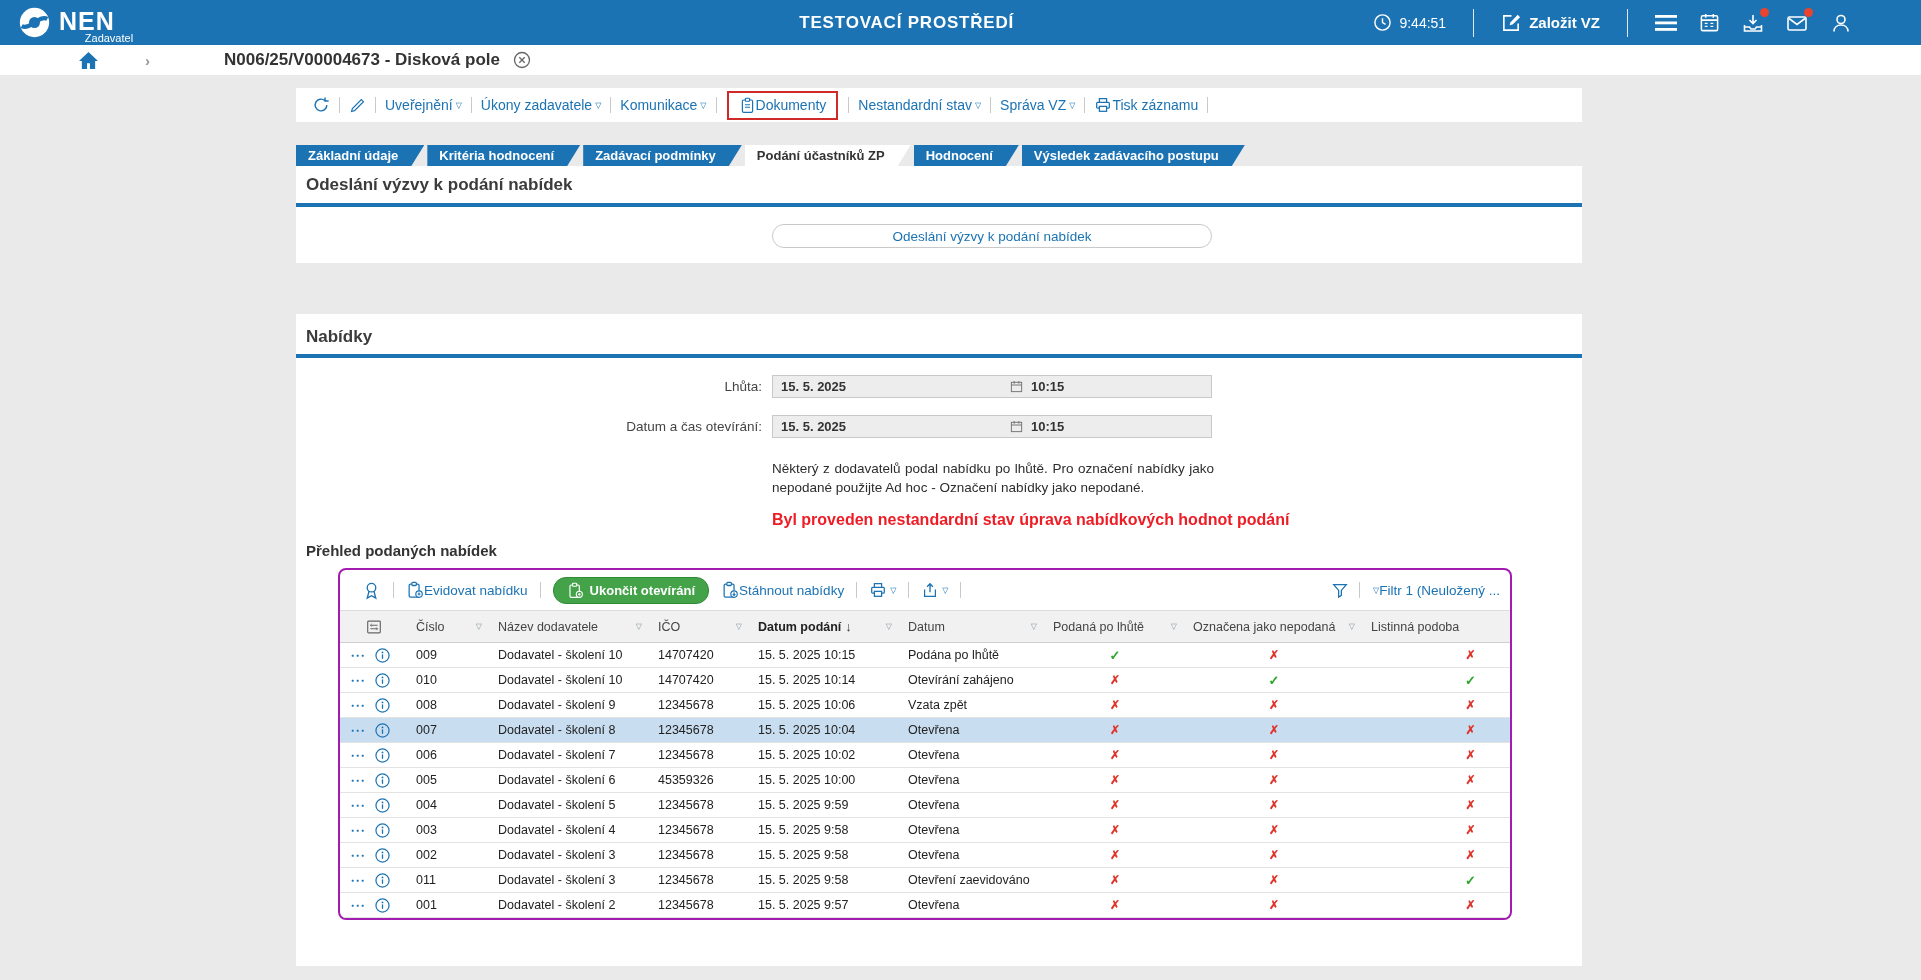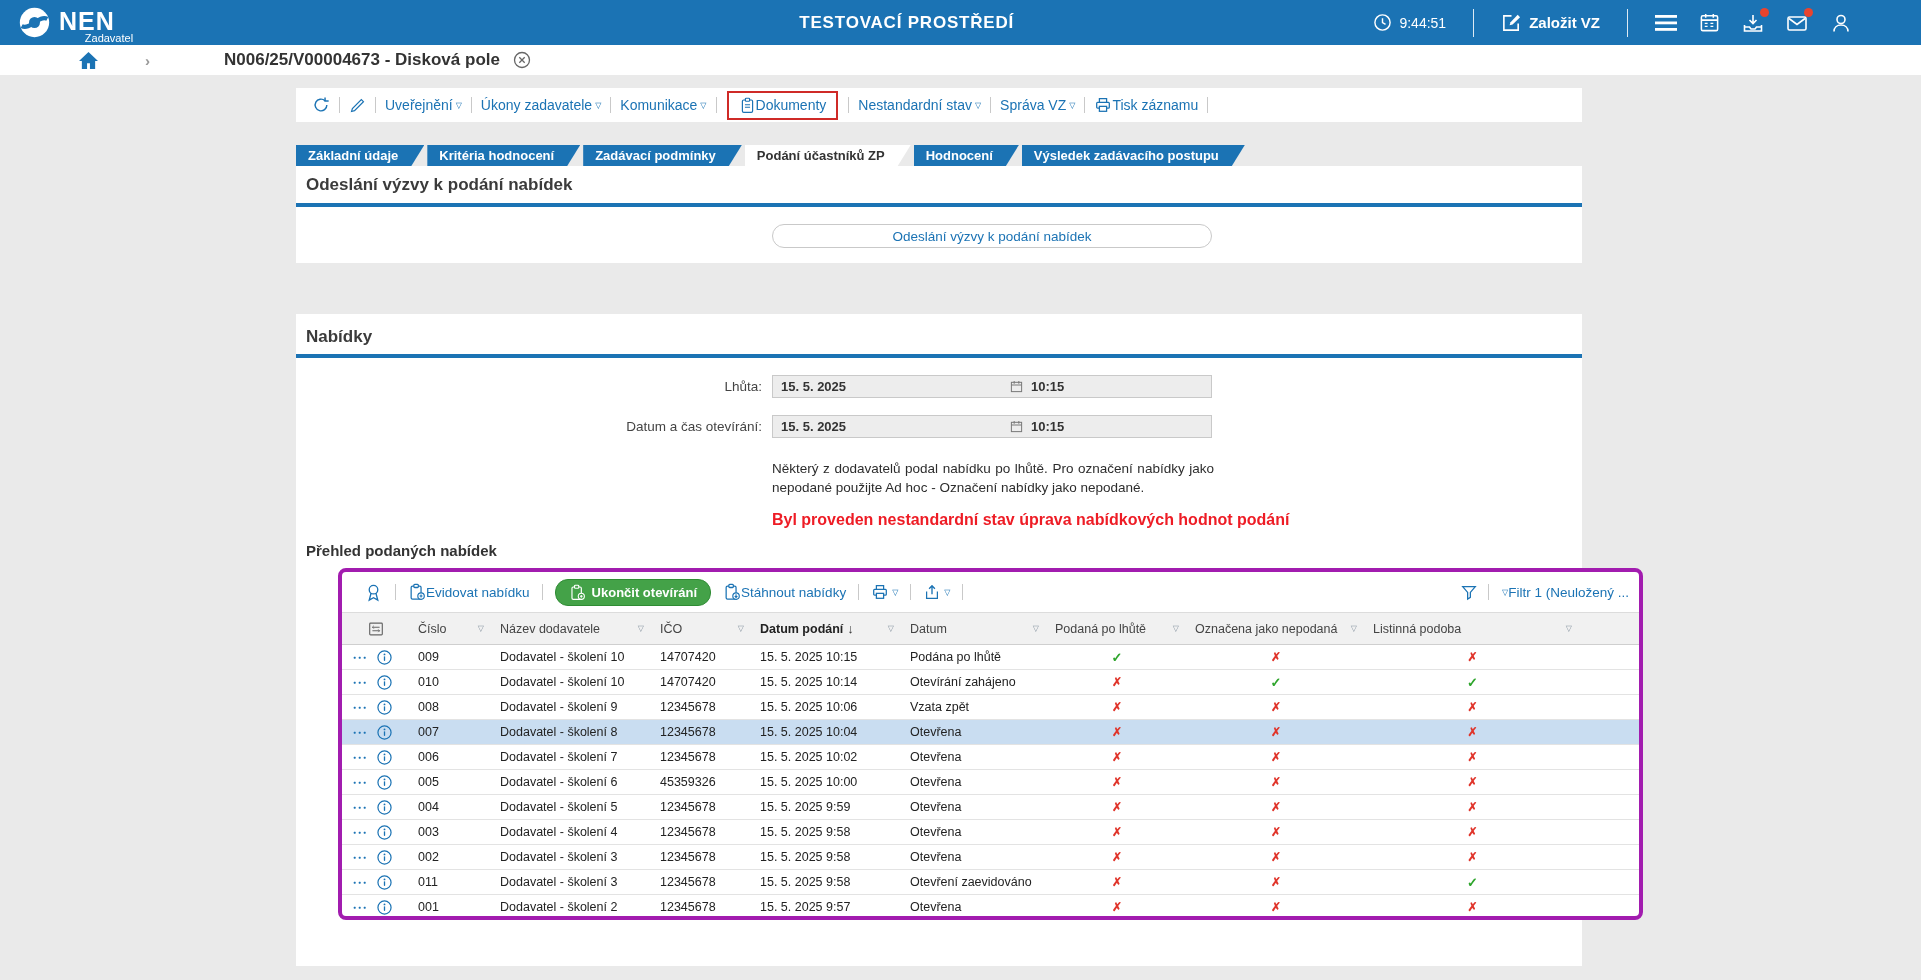--- a/index.html
+++ b/index.html
@@ -59,22 +59,22 @@
         border:1px solid #c9c9c9;box-sizing:border-box;display:flex;align-items:center;}
   .fdate{font-weight:bold;font-size:13px;color:#333;padding-left:8px;}
   .fcal{position:absolute;left:237px;top:4px;}
   .ftime{position:absolute;left:258px;font-weight:bold;font-size:13px;color:#333;}
   .notice{position:absolute;left:476px;top:146px;width:442px;font-size:13.5px;color:#2d2d2d;
           text-align:justify;line-height:1.4;}
   .warnred{position:absolute;left:476px;top:197px;font-size:16px;font-weight:bold;color:#ee1c25;}
   .tbl-title{position:absolute;left:10px;top:228px;font-size:15px;font-weight:bold;color:#333;}
 
   
-  .tblwrap{position:absolute;left:42px;top:254px;width:1305px;height:352px;background:#fff;
-           border:4px solid #a21caf;border-radius:8px;box-sizing:border-box;overflow:hidden;}
+  .tblwrap{position:absolute;left:42px;top:254px;width:1174px;height:352px;background:#fff;
+           border:2px solid #a21caf;border-radius:8px;box-sizing:border-box;overflow:hidden;}
   .ttools{height:40px;display:flex;align-items:center;padding-left:14px;color:#1b73b4;
           font-size:13.5px;position:relative;}
   .gbtn{background:#44a248;border:1px solid #2f8c34;color:#fff;font-weight:bold;border-radius:13px;
         padding:4px 13px;font-size:13px;display:flex;align-items:center;gap:6px;cursor:pointer;}
   .ttools-right{position:absolute;right:10px;display:flex;align-items:center;}
   .thead{display:flex;height:33px;background:#f1f1f1;border-top:1px solid #dcdcdc;
          border-bottom:1px solid #cfcfcf;align-items:center;font-size:12.5px;color:#444;box-sizing:border-box;}
   .hc{display:flex;align-items:center;justify-content:space-between;padding:0 8px;box-sizing:border-box;flex:none;}
   .fdrop{font-size:8px;color:#8a97a3;}
   .c-act{width:68px;}  .c-cislo{width:82px;}  .c-nazev{width:160px;} .c-ico{width:100px;}

